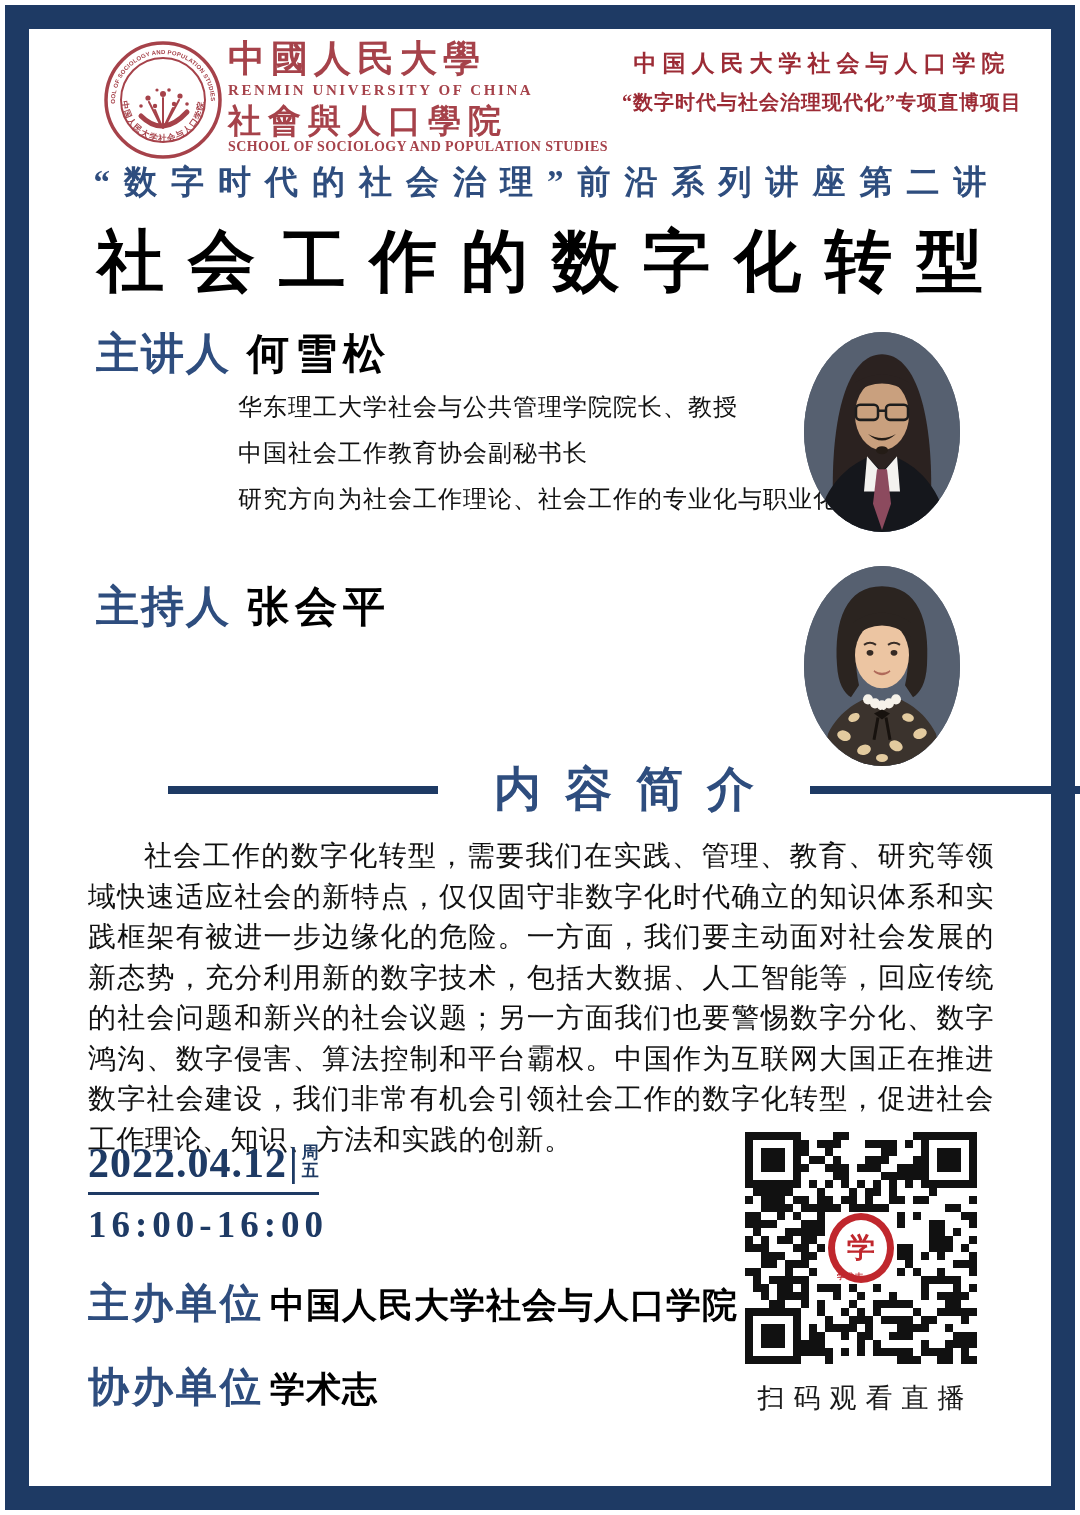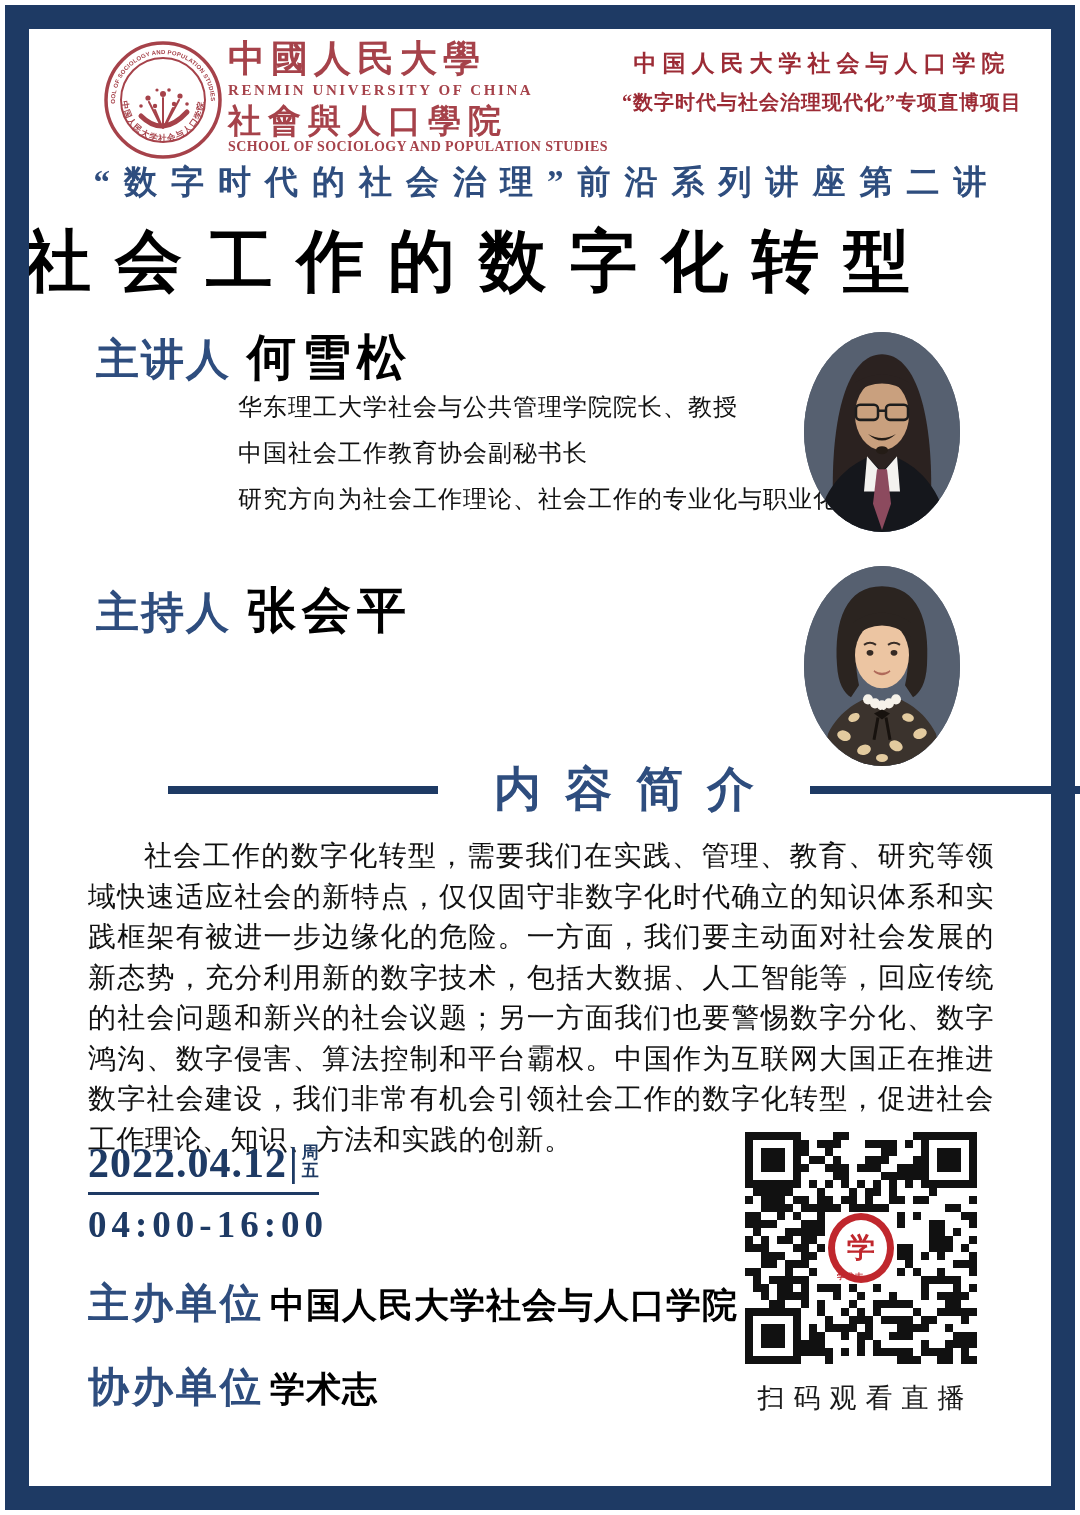--- a/index.html
+++ b/index.html
@@ -22,25 +22,25 @@
   .logo-cn1{font-size:37px;font-weight:bold;letter-spacing:6px;}
   .logo-en1{font-size:15px;font-weight:bold;letter-spacing:2.6px;margin-top:6px;}
   .logo-cn2{font-size:33px;font-weight:bold;letter-spacing:7px;margin-top:7px;}
   .logo-en2{font-size:14px;font-weight:bold;letter-spacing:0.4px;margin-top:2px;}
   .head-right{right:58px;top:52px;color:var(--red);text-align:center;line-height:1;}
   .head-right-l1{font-size:23px;font-weight:bold;letter-spacing:6px;}
   .head-right-l2{font-size:20px;font-weight:bold;letter-spacing:1px;margin-top:17px;}
   
   .series-title{left:0;top:160px;width:1080px;text-align:center;color:var(--blue);
     font-size:33px;font-weight:600;letter-spacing:14px;text-indent:14px;}
-  .main-title{left:0;top:216px;width:1080px;text-align:left;color:#000;
+  .main-title{left:0;top:216px;width:1080px;text-align:center;color:#000;
     font-size:67px;font-weight:900;letter-spacing:24px;text-indent:24px;}
   
   .person-label{font-size:43px;font-weight:bold;color:var(--blue);letter-spacing:2px;}
-  .person-name{font-size:49px;font-weight:bold;color:#000;letter-spacing:6px;}
+  .person-name{font-size:42px;font-weight:bold;color:#000;letter-spacing:6px;}
   .person-row{display:flex;align-items:baseline;gap:16px;}
   .speaker-row{left:96px;top:325px;}
   .host-row{left:96px;top:578px;}
   .bio{color:var(--ink);font-size:24px;line-height:46px;letter-spacing:1px;}
   .speaker-bio{left:238px;top:384px;width:640px;}
   .host-bio{left:238px;top:640px;width:640px;line-height:52px;}
   .host-bio .bio{line-height:52px;}
   .photo{width:156px;height:200px;border-radius:50%;overflow:hidden;background:var(--photobg);}
   .photo-speaker{left:804px;top:332px;}
   .photo-host{left:804px;top:566px;}
@@ -207,21 +207,21 @@
 <div class="abs intro-para">社会工作的数字化转型，需要我们在实践、管理、教育、研究等领域快速适应社会的新特点，仅仅固守非数字化时代确立的知识体系和实践框架有被进一步边缘化的危险。一方面，我们要主动面对社会发展的新态势，充分利用新的数字技术，包括大数据、人工智能等，回应传统的社会问题和新兴的社会议题；另一方面我们也要警惕数字分化、数字鸿沟、数字侵害、算法控制和平台霸权。中国作为互联网大国正在推进数字社会建设，我们非常有机会引领社会工作的数字化转型，促进社会工作理论、知识、方法和实践的创新。</div>
 
 <div class="abs date-row">
   <span class="date-text">2022.04.12</span>
   <span class="date-sep">|</span>
   <span class="weekday">
     <span>周</span>
     <span>五</span>
   </span>
 </div>
-<div class="abs time-text">04:00-16:00</div>
+<div class="abs time-text">16:00-16:00</div>
 
 <div class="abs org-row org1">
   <span class="org-label">主办单位</span>
   <span class="org-value">中国人民大学社会与人口学院</span>
 </div>
 <div class="abs org-row org2">
   <span class="org-label">协办单位</span>
   <span class="org-value">学术志</span>
 </div>
 

